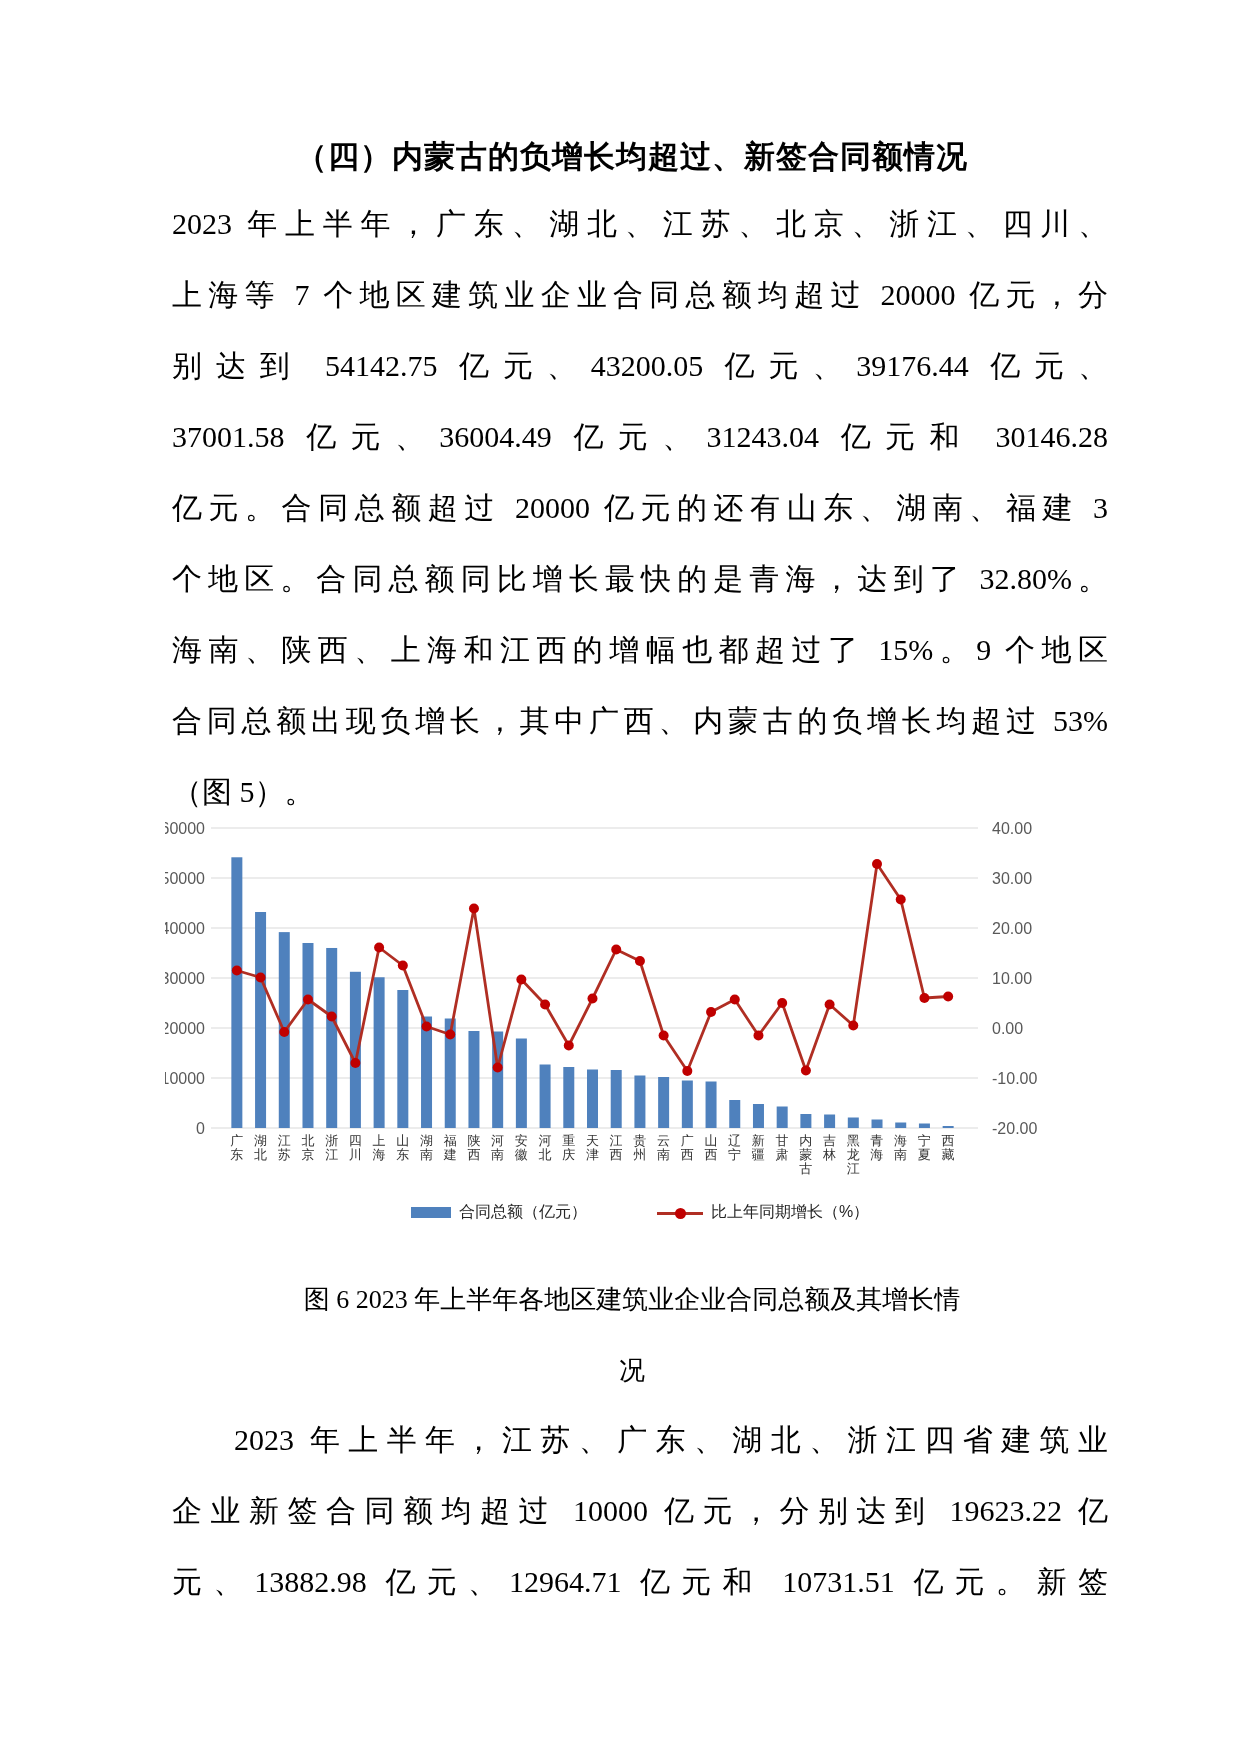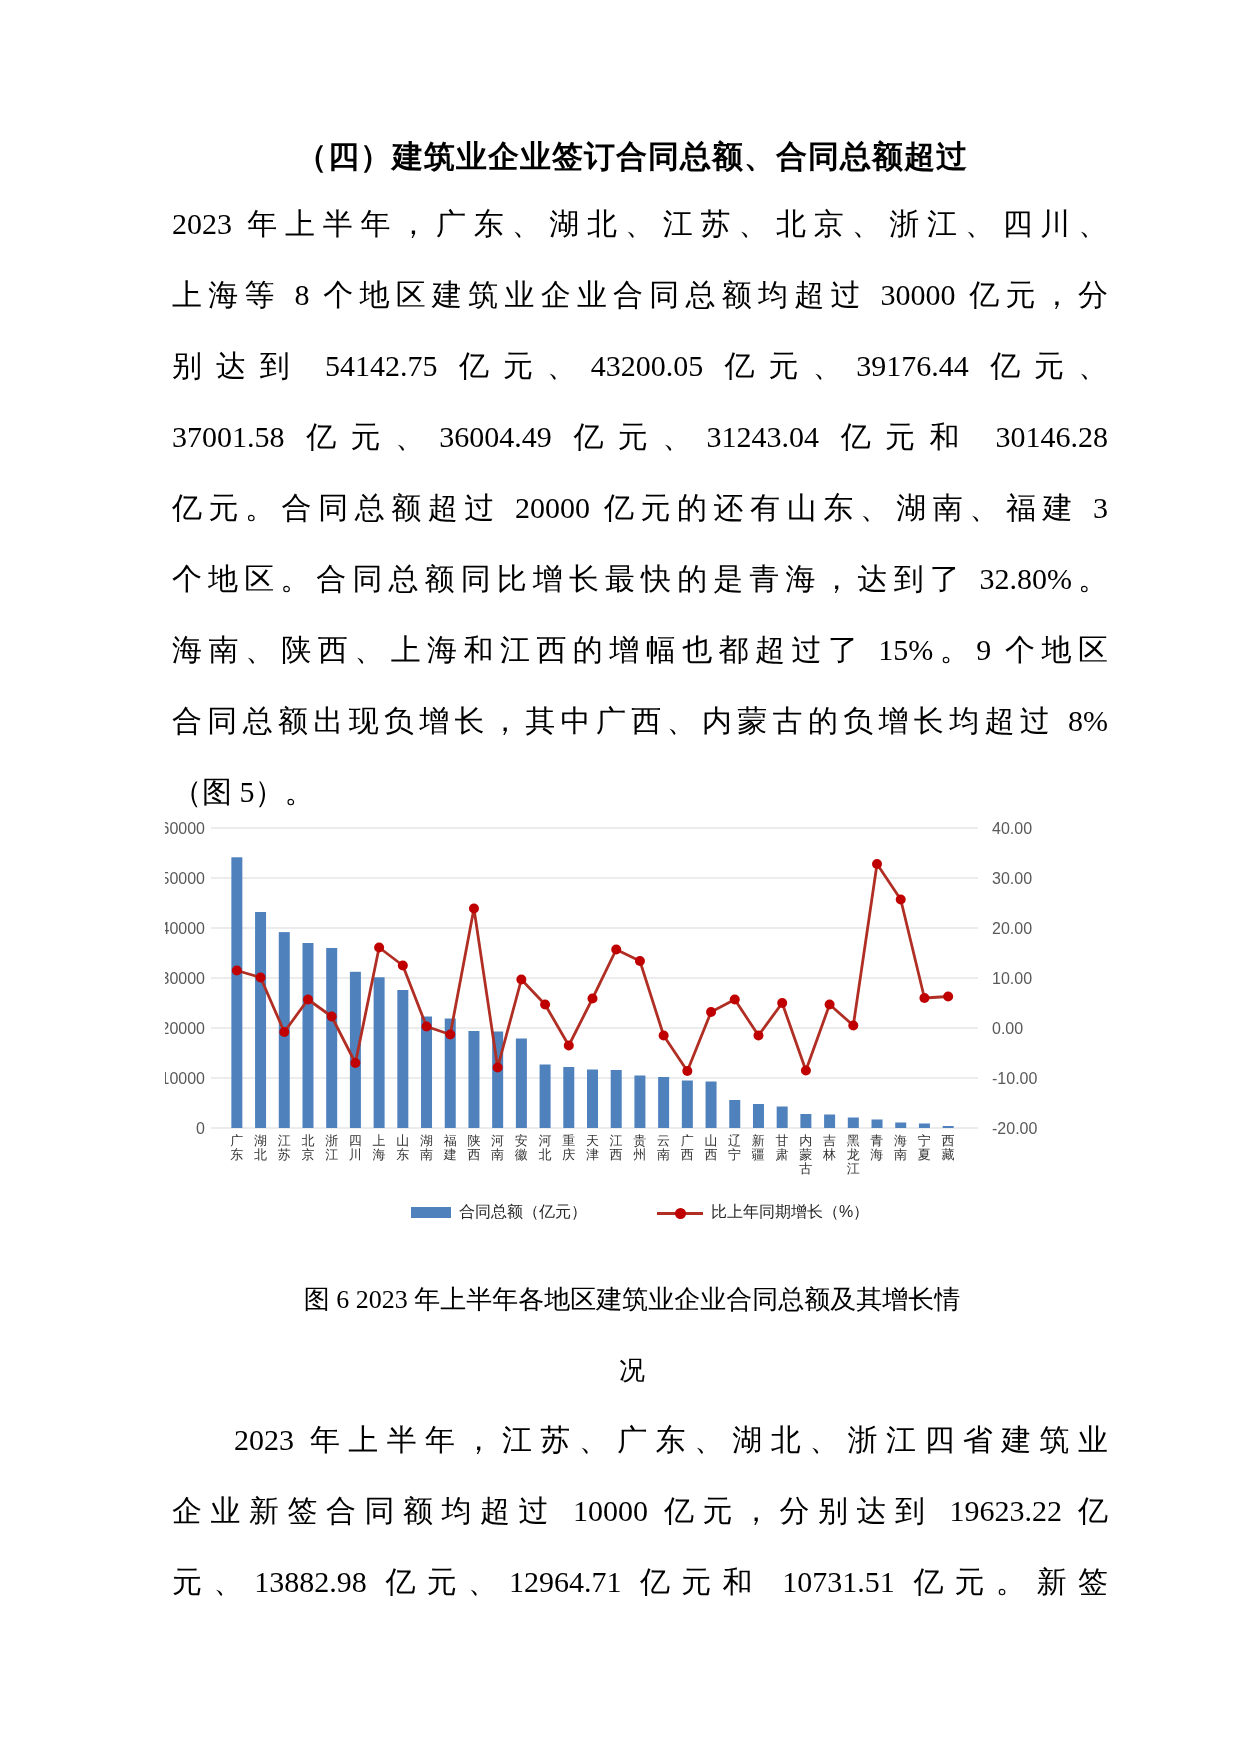--- a/index.html
+++ b/index.html
@@ -66,31 +66,31 @@
   .legend-swatch-bar{display:inline-block;width:40px;height:11px;background:#4f81bd;}
   .legend-line{display:inline-block;position:relative;width:46px;height:10px;}
   .legend-line .lbar{position:absolute;left:0;top:4px;width:46px;height:3px;background:#b02e23;}
   .legend-line .ldot{position:absolute;left:18px;top:0;width:11px;height:11px;border-radius:50%;background:#c00000;}
 </style>
 </head>
 <body>
 
 <div class="page">
 
-  <div class="section-title">（四）建筑业企业签订合同总额、合同总额超过</div>
+  <div class="section-title">（四）内蒙古的负增长均超过、新签合同额情况</div>
 
   <div class="para" id="para1">
       <div class="text-line stretch">2023 年上半年，广东、湖北、江苏、北京、浙江、四川、</div>
-      <div class="text-line stretch">上海等 8 个地区建筑业企业合同总额均超过 30000 亿元，分</div>
+      <div class="text-line stretch">上海等 7 个地区建筑业企业合同总额均超过 20000 亿元，分</div>
       <div class="text-line stretch">别达到 54142.75 亿元、43200.05 亿元、39176.44 亿元、</div>
       <div class="text-line stretch">37001.58 亿元、36004.49 亿元、31243.04 亿元和 30146.28</div>
       <div class="text-line stretch">亿元。合同总额超过 20000 亿元的还有山东、湖南、福建 3</div>
       <div class="text-line stretch">个地区。合同总额同比增长最快的是青海，达到了 32.80%。</div>
       <div class="text-line stretch">海南、陕西、上海和江西的增幅也都超过了 15%。9 个地区</div>
-      <div class="text-line stretch">合同总额出现负增长，其中广西、内蒙古的负增长均超过 8%</div>
+      <div class="text-line stretch">合同总额出现负增长，其中广西、内蒙古的负增长均超过 53%</div>
       <div class="text-line">（图 5）。</div>
     </div>
 
   <div class="chart-wrap">
     <svg id="chart-svg" width="950" height="330">
         <line x1="46" y1="312" x2="813" y2="312" stroke="#d9d9d9" stroke-width="1"></line>
         <text x="40" y="317.5" text-anchor="end" fill="#595959" font-size="16" font-family="Liberation Sans, sans-serif">0</text>
         <line x1="46" y1="262" x2="813" y2="262" stroke="#d9d9d9" stroke-width="1"></line>
         <text x="40" y="267.5" text-anchor="end" fill="#595959" font-size="16" font-family="Liberation Sans, sans-serif">10000</text>
         <line x1="46" y1="212" x2="813" y2="212" stroke="#d9d9d9" stroke-width="1"></line>

